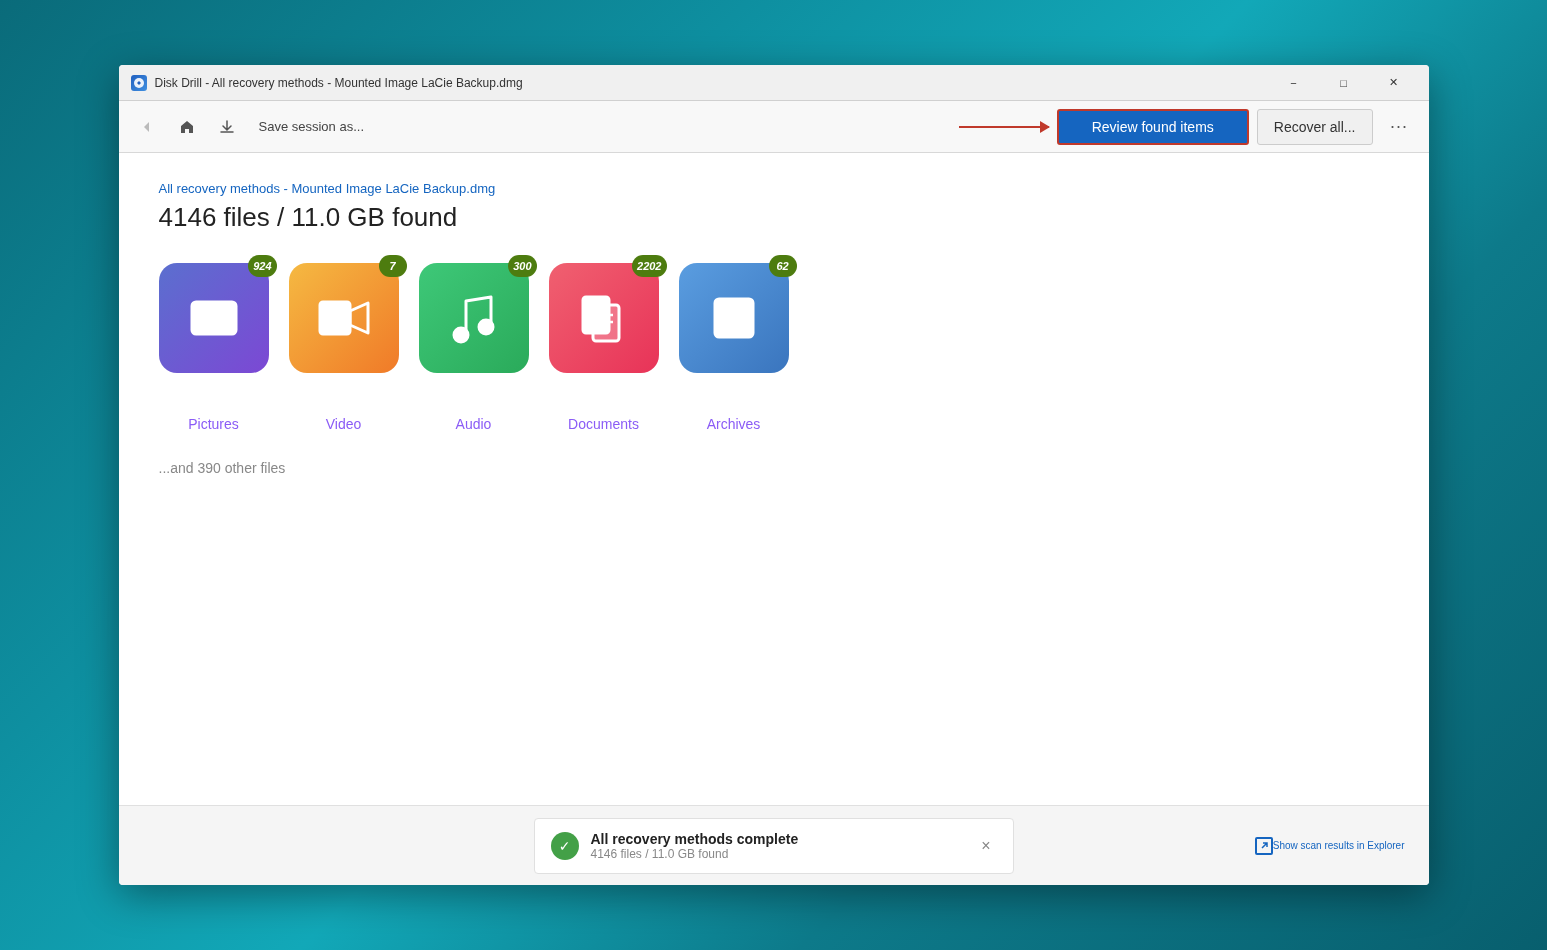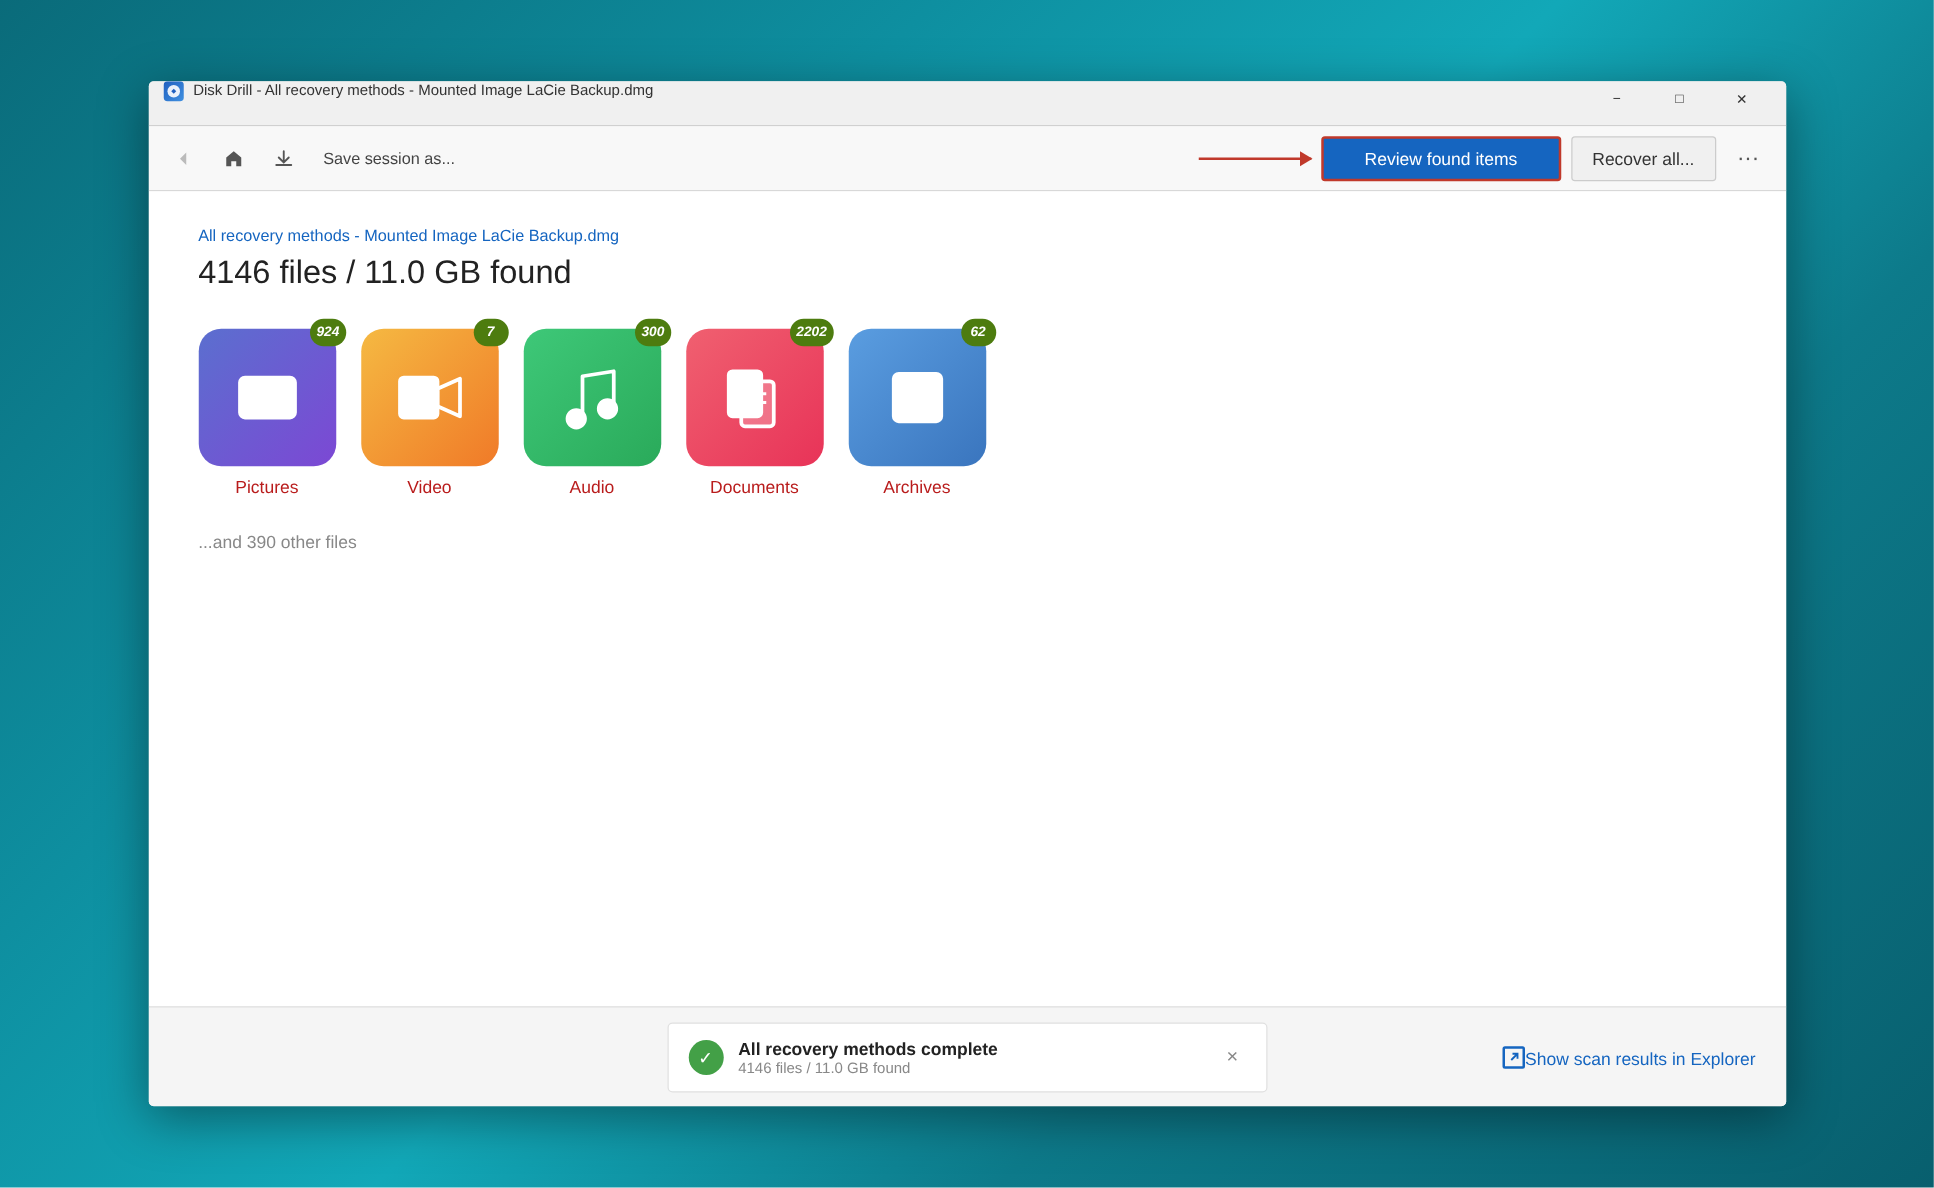--- a/index.html
+++ b/index.html
@@ -24,21 +24,21 @@
       display: flex;
       flex-direction: column;
       overflow: hidden;
     }
 
     
     .title-bar {
       height: 36px;
       background: #f0f0f0;
       display: flex;
-      align-items: flex-start;
+      align-items: center;
       padding: 0 12px;
       border-bottom: 1px solid #d0d0d0;
       flex-shrink: 0;
     }
 
     .title-bar-icon {
       width: 16px;
       height: 16px;
       margin-right: 8px;
       background: linear-gradient(135deg, #2060c0, #4090e0);
@@ -222,21 +222,22 @@
       align-items: center;
       justify-content: center;
       font-size: 11px;
       font-weight: bold;
       padding: 0 5px;
       font-style: italic;
     }
 
     .tile-label {
       font-size: 14px;
-      color: #b91c1c;
+      color: #8b5cf6;
+      margin-top: 35px;
     }
 
     .other-files {
       font-size: 14px;
       color: #888;
       margin-top: 8px;
     }
 
     
     .bottom-bar {
@@ -300,24 +301,24 @@
       font-size: 16px;
       color: #888;
       cursor: pointer;
       padding: 2px 6px;
     }
 
     .show-results-link {
       position: absolute;
       right: 24px;
       display: flex;
-      align-items: flex-end;
+      align-items: center;
       gap: 0;
       color: #1565c0;
-      font-size: 14px;
+      font-size: 10px;
       cursor: pointer;
       text-decoration: none;
     }
 
     .external-link-icon {
       width: 18px;
       height: 18px;
       border: 2px solid #1565c0;
       border-radius: 2px;
       position: relative;

